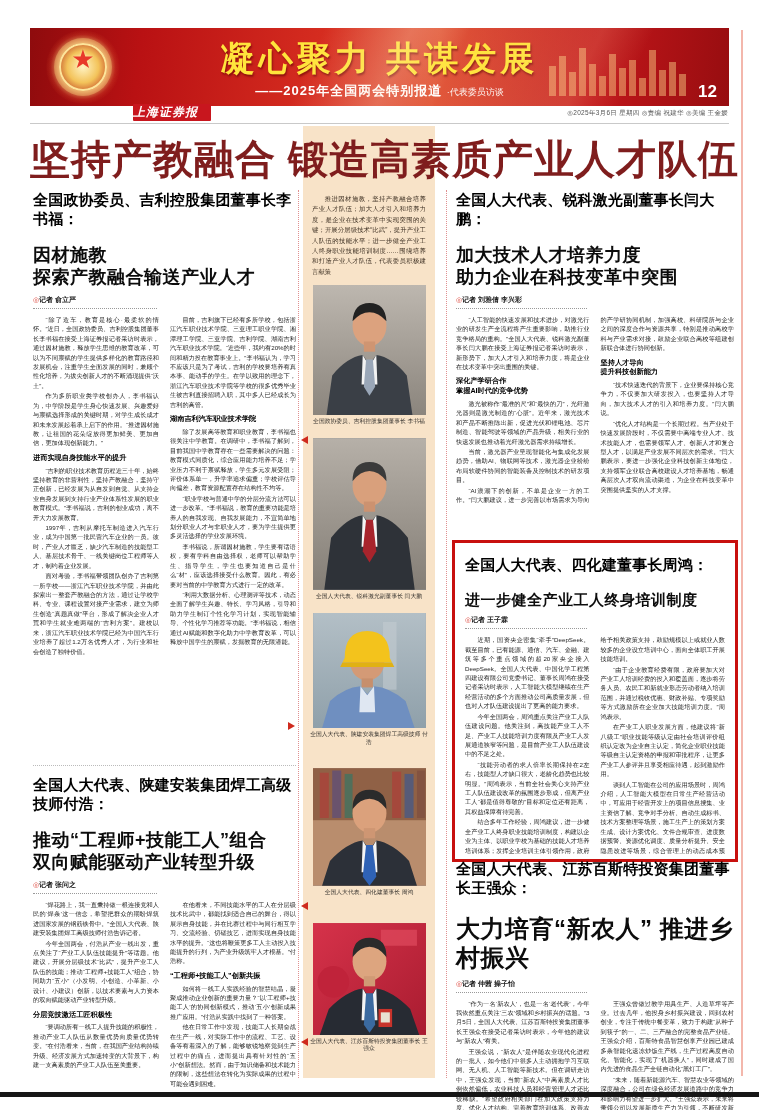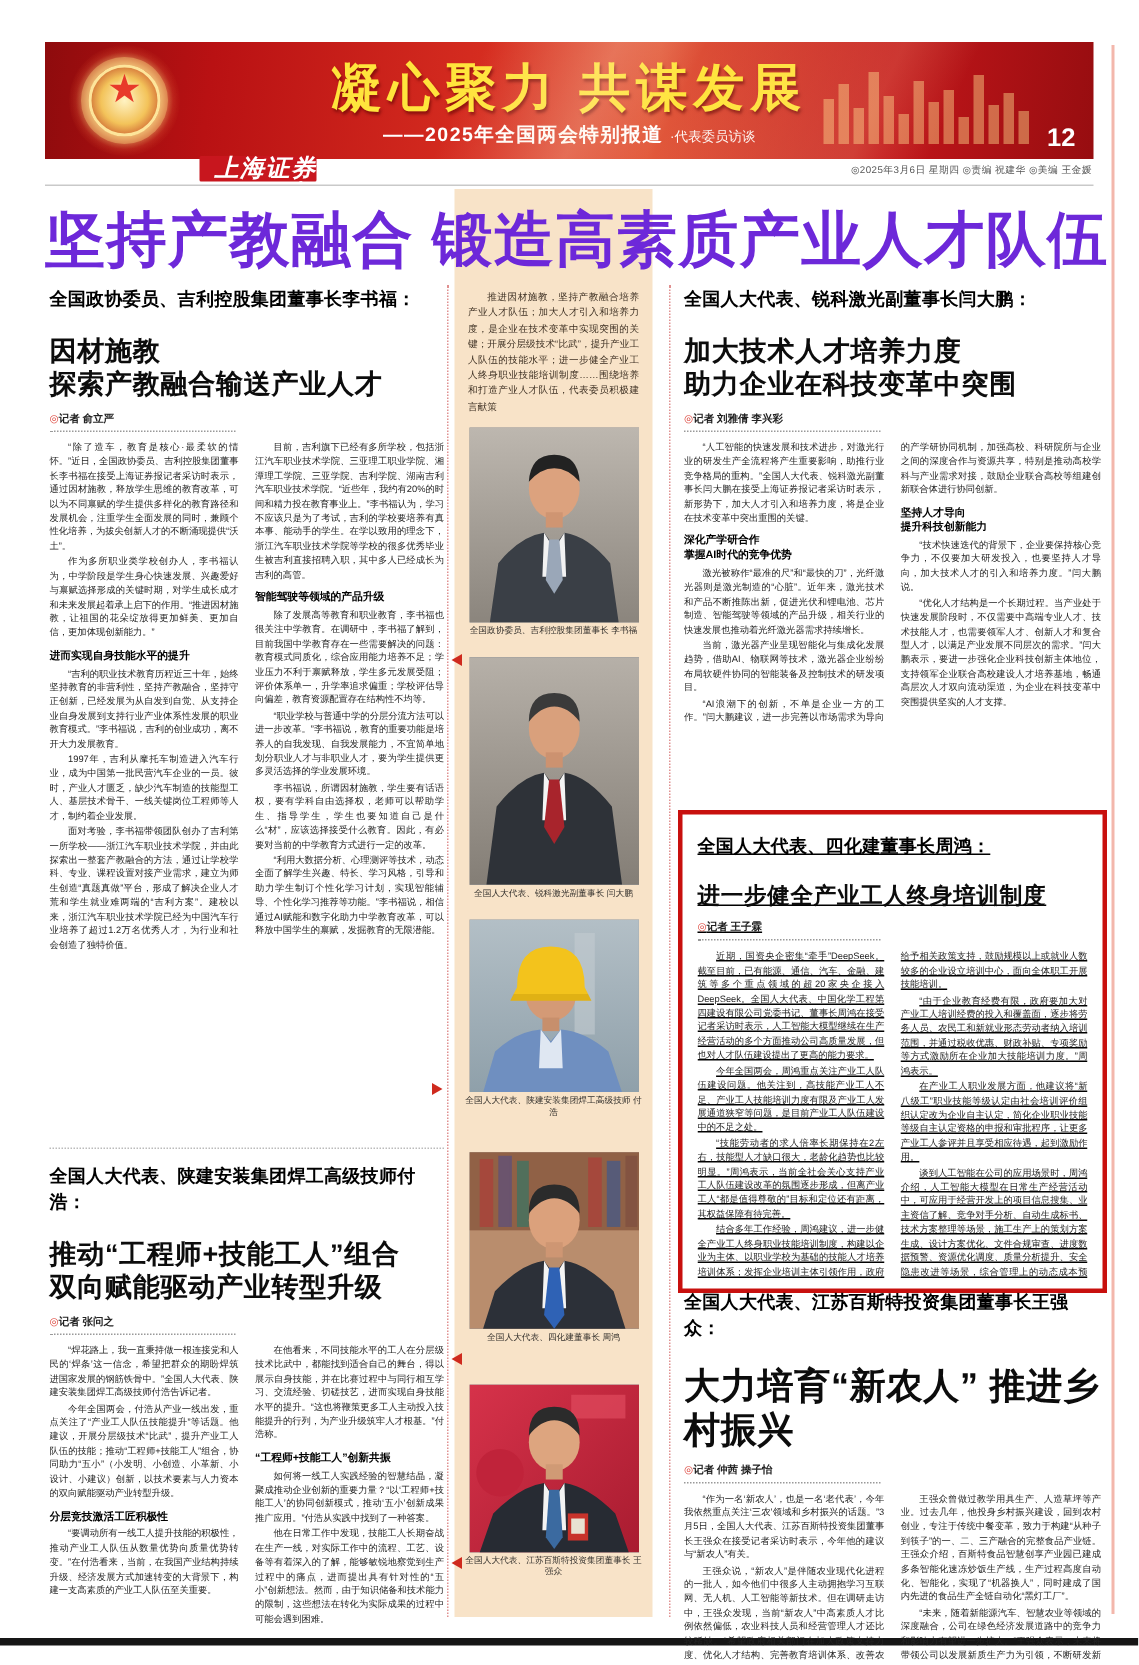--- a/index.html
+++ b/index.html
@@ -21,48 +21,48 @@
     font-size:34px;font-weight:900;color:#ffe43c;letter-spacing:4px;
     text-shadow:1px 2px 2px rgba(90,0,0,.55);}
   .banner-sub{position:absolute;left:0;top:53px;width:100%;text-align:center;color:#fff;}
   .banner-sub .dash{font-size:13px;font-weight:700;letter-spacing:1px;}
   .banner-sub .tag{font-size:9px;font-weight:400;opacity:.95;}
   .pageno{position:absolute;right:12px;bottom:4px;color:#fff;font-size:17px;font-weight:700;}
   .bars{position:absolute;right:34px;top:10px;opacity:.45;}
 
   
   .logo{position:absolute;left:133px;top:104px;width:78px;height:17px;background:#c8161e;color:#fff;
-    font-size:16px;font-weight:700;font-style:italic;text-align:right;line-height:17px;letter-spacing:1px;border-radius:1px;}
+    font-size:12px;font-weight:700;font-style:italic;text-align:left;line-height:17px;letter-spacing:1px;border-radius:1px;}
   .dateline{position:absolute;right:31px;top:109px;font-size:6.5px;color:#555;letter-spacing:.3px;}
   .mastrule{position:absolute;left:30px;top:123px;width:699px;border-top:1px solid #c9c9c9;}
 
   
   .mainhead{position:absolute;left:30px;top:132px;width:699px;z-index:3;
-    font-size:40px;font-weight:900;color:#6d28d9;letter-spacing:1px;white-space:nowrap;}
+    font-size:40px;font-weight:900;color:#7f1d1d;letter-spacing:1px;white-space:nowrap;}
 
   
   .midcol{position:absolute;left:303px;top:126px;width:132px;height:952px;background:#f8e3c8;z-index:1;}
   .ednote{margin:68px 9px 0 9px;font-size:6.4px;line-height:1.62;text-align:justify;color:#3c2f22;text-indent:2em;}
   .photo{display:block;margin:0 auto;width:113px;background:#999;}
   .pcap{margin:3px 6px 0 6px;text-align:center;font-size:5.8px;color:#33302c;line-height:1.3;}
   .ph-wrap{margin-top:8px;}
 
   
   .art{position:absolute;z-index:2;}
-  .kicker{font-size:12px;color:#000;font-weight:600;letter-spacing:.2px;margin:0 0 3px 0;}
+  .kicker{font-size:15px;color:#000;font-weight:600;letter-spacing:.2px;margin:0 0 3px 0;}
   .ahead{margin:16px 0 6px 0;font-size:18px;line-height:1.22;font-weight:800;color:#0c0c0c;white-space:pre-line;letter-spacing:.5px;}
   .byline{font-size:7px;font-weight:700;color:#222;padding-bottom:3px;margin-bottom:6px;
     border-bottom:1px dotted #999;width:47%;}
   .byline::first-letter{color:#d9342a;}
   .cols{column-count:2;column-gap:11px;overflow:hidden;}
   .bodyp{margin:0 0 1px 0;font-size:6.2px;line-height:1.52;text-align:justify;color:#232323;text-indent:2em;}
   .subhead{margin:5px 0 3px 0;font-size:7.2px;font-weight:800;color:#000;white-space:pre-line;line-height:1.35;}
 
   .redbox{position:absolute;left:452px;top:540px;width:286px;height:322px;border:3px solid #c8100e;
-    background:#fff;box-sizing:border-box;padding:13px 10px 8px 10px;z-index:2;text-decoration:underline;}
+    background:#fff;box-sizing:border-box;padding:13px 10px 8px 10px;z-index:2;}
 
   
   .vdot{position:absolute;top:190px;height:888px;border-left:1px dotted #e09090;z-index:1;}
   .hsep{position:absolute;border-top:1px dotted #bbb;z-index:2;}
   .tri{position:absolute;width:0;height:0;z-index:4;}
   .tri.left{border-top:4px solid transparent;border-bottom:4px solid transparent;border-right:7px solid #cf2a1e;}
   .tri.right{border-top:4px solid transparent;border-bottom:4px solid transparent;border-left:7px solid #cf2a1e;}
   .botbar{position:absolute;left:0;top:1092px;width:759px;height:5px;background:#161616;}
   .edgeline{position:absolute;left:741px;top:30px;width:2px;height:1046px;background:#f3b7ac;}
 </style>
@@ -229,21 +229,21 @@
 探索产教融合输送产业人才</h2>
     <div class="byline">◎记者 俞立严</div>
     <div class="cols" style="height:460px">
         <p class="bodyp">“除了造车，教育是核心·最柔软的情怀。”近日，全国政协委员、吉利控股集团董事长李书福在接受上海证券报记者采访时表示，通过因材施教，释放学生思维的教育改革，可以为不同禀赋的学生提供多样化的教育路径和发展机会，注重学生全面发展的同时，兼顾个性化培养，为拔尖创新人才的不断涌现提供“沃土”。</p>
         <p class="bodyp">作为多所职业类学校创办人，李书福认为，中学阶段是学生身心快速发展、兴趣爱好与禀赋选择形成的关键时期，对学生成长成才和未来发展起着承上启下的作用。“推进因材施教，让祖国的花朵绽放得更加鲜美、更加自信，更加体现创新能力。”</p>
         <h4 class="subhead">进而实现自身技能水平的提升</h4>
         <p class="bodyp">“吉利的职业技术教育历程近三十年，始终坚持教育的非营利性，坚持产教融合，坚持守正创新，已经发展为从自发到自觉、从支持企业自身发展到支持行业产业体系性发展的职业教育模式。”李书福说，吉利的创业成功，离不开大力发展教育。</p>
         <p class="bodyp">1997年，吉利从摩托车制造进入汽车行业，成为中国第一批民营汽车企业的一员。彼时，产业人才匮乏，缺少汽车制造的技能型工人、基层技术骨干、一线关键岗位工程师等人才，制约着企业发展。</p>
         <p class="bodyp">面对考验，李书福带领团队创办了吉利第一所学校——浙江汽车职业技术学院，并由此探索出一整套产教融合的方法，通过让学校学科、专业、课程设置对接产业需求，建立为师生创造“真题真做”平台，形成了解决企业人才荒和学生就业难两端的“吉利方案”。建校以来，浙江汽车职业技术学院已经为中国汽车行业培养了超过1.2万名优秀人才，为行业和社会创造了独特价值。</p>
         <p class="bodyp">目前，吉利旗下已经有多所学校，包括浙江汽车职业技术学院、三亚理工职业学院、湘潭理工学院、三亚学院、吉利学院、湖南吉利汽车职业技术学院。“近些年，我约有20%的时间和精力投在教育事业上。”李书福认为，学习不应该只是为了考试，吉利的学校要培养有真本事、能动手的学生。在学以致用的理念下，浙江汽车职业技术学院等学校的很多优秀毕业生被吉利直接招聘入职，其中多人已经成长为吉利的高管。</p>
-        <h4 class="subhead">智能驾驶等领域的产品升级</h4>
+        <h4 class="subhead">湖南吉利汽车职业技术学院</h4>
         <p class="bodyp">除了发展高等教育和职业教育，李书福也很关注中学教育。在调研中，李书福了解到，目前我国中学教育存在一些需要解决的问题：教育模式同质化，综合应用能力培养不足；学业压力不利于禀赋释放，学生多元发展受阻；评价体系单一，升学率追求偏重；学校评估导向偏差，教育资源配置存在结构性不均等。</p>
         <p class="bodyp">“职业学校与普通中学的分层分流方法可以进一步改革。”李书福说，教育的重要功能是培养人的自我发现、自我发展能力，不宜简单地划分职业人才与非职业人才，要为学生提供更多灵活选择的学业发展环境。</p>
         <p class="bodyp">李书福说，所谓因材施教，学生要有话语权，要有学科自由选择权，老师可以帮助学生、指导学生，学生也要知道自己是什么“材”，应该选择接受什么教育。因此，有必要对当前的中学教育方式进行一定的改革。</p>
         <p class="bodyp">“利用大数据分析、心理测评等技术，动态全面了解学生兴趣、特长、学习风格，引导和助力学生制订个性化学习计划，实现智能辅导、个性化学习推荐等功能。”李书福说，相信通过AI赋能和数字化助力中学教育改革，可以释放中国学生的禀赋，发掘教育的无限潜能。</p>
       </div>
   </div>
 
   <div class="hsep" style="left:33px;top:765px;width:263px"></div>
 
   <div class="art" style="left:456px;top:191px;width:278px">

